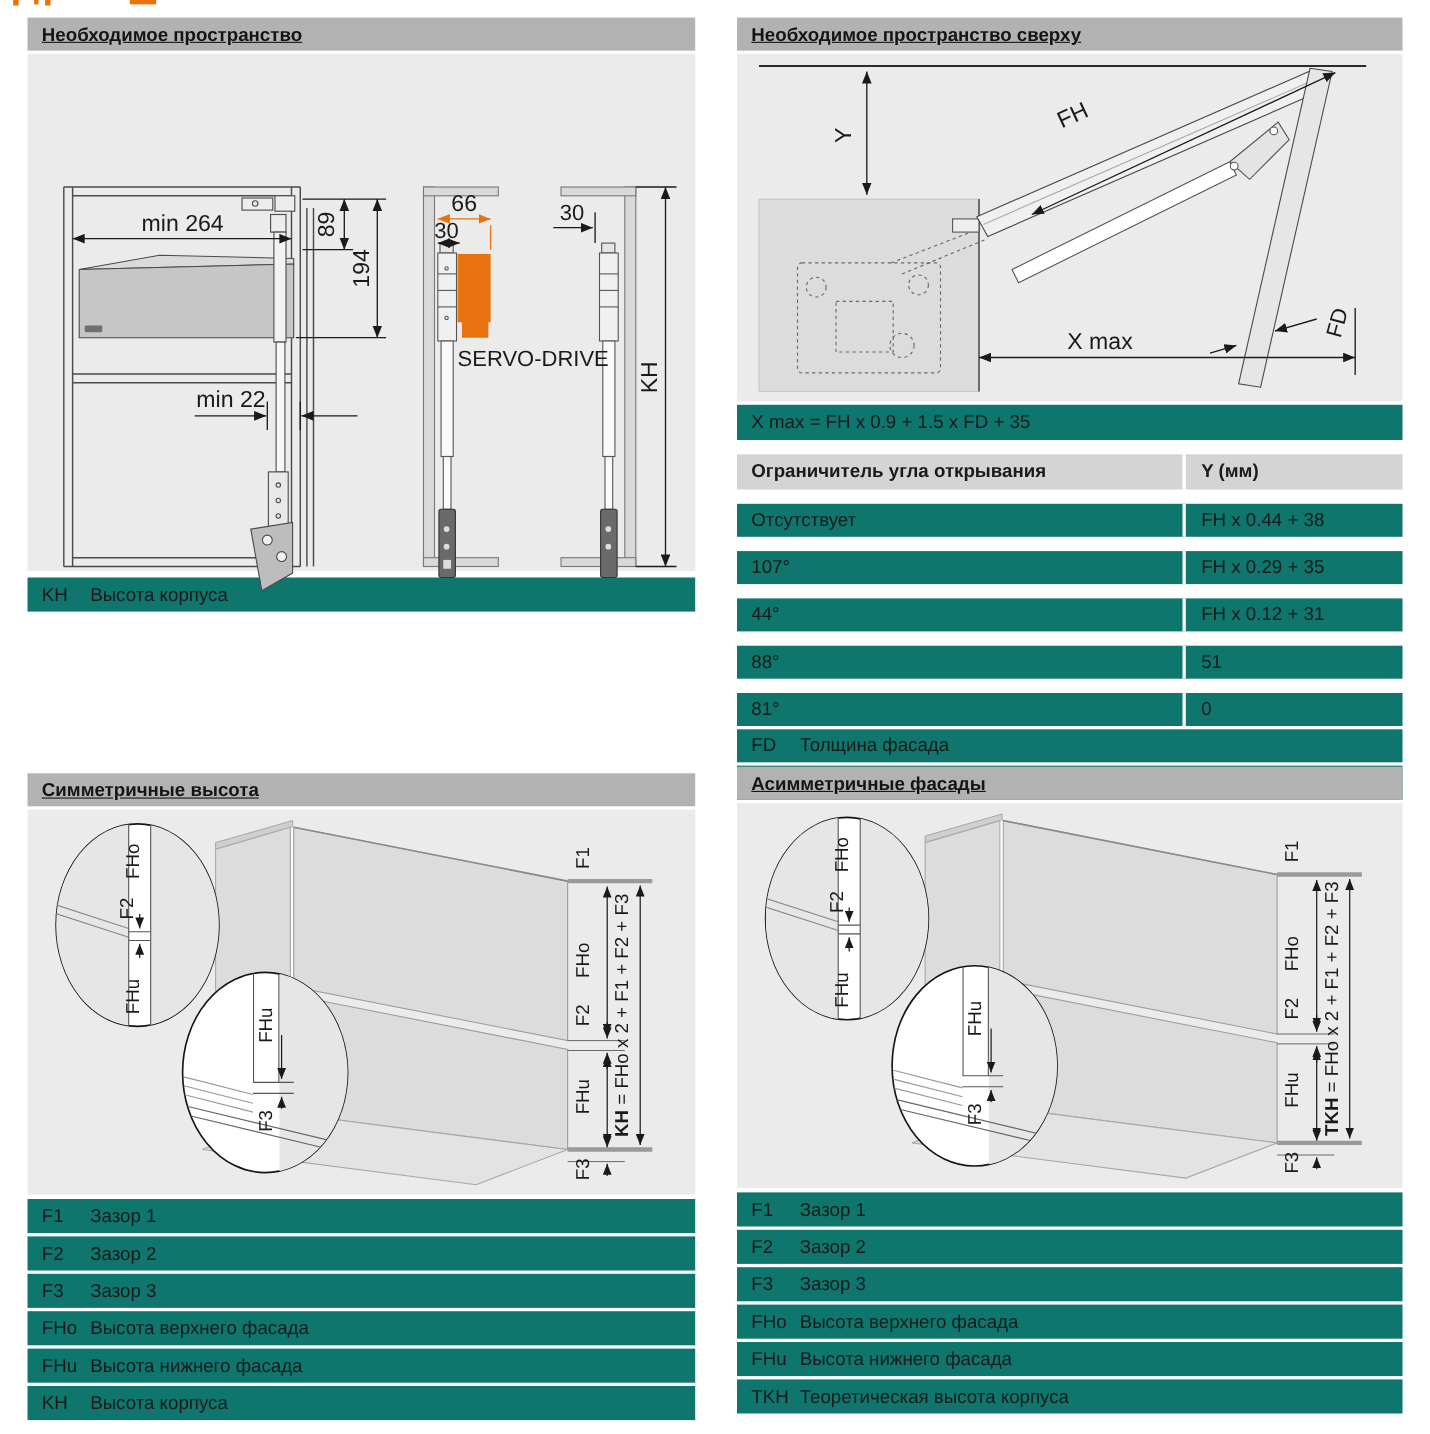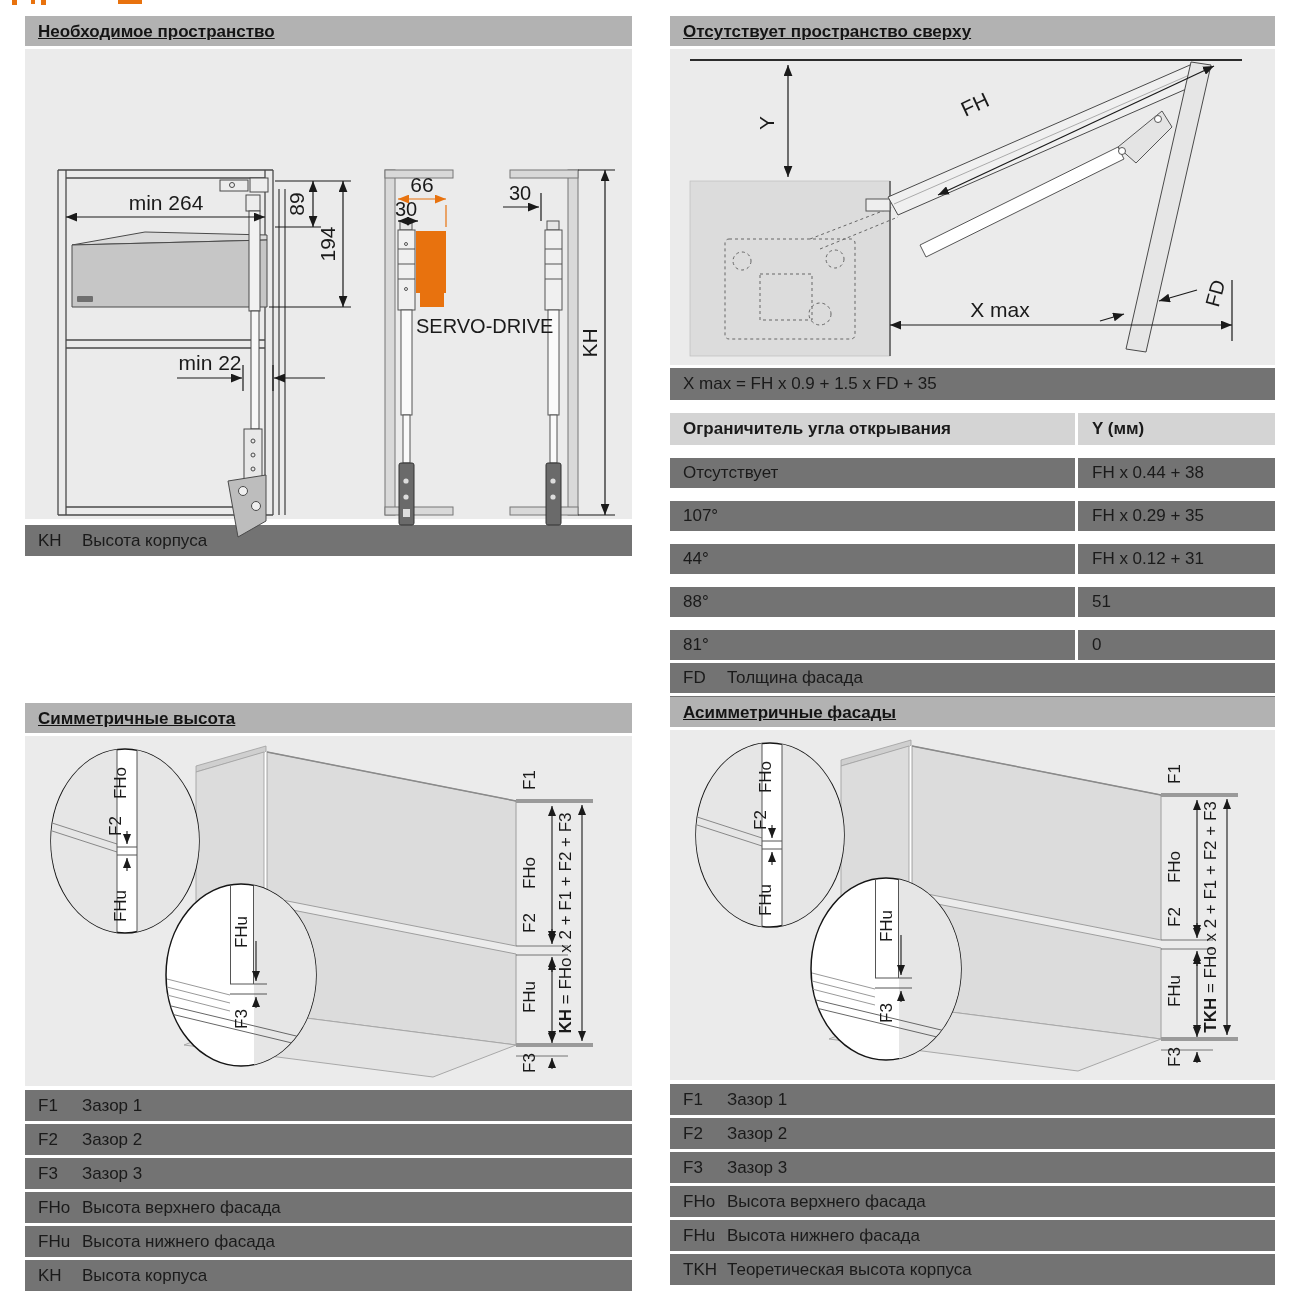--- a/index.html
+++ b/index.html
@@ -2,21 +2,21 @@
 <html><head>
 <meta charset="utf-8">
 <style>
   html,body{margin:0;padding:0;background:#fff;}
   .page{position:relative;width:1300px;height:1304px;background:#fff;overflow:hidden;
         font-family:"Liberation Sans",sans-serif;color:#1a1a1a;}
   .panel{position:absolute;}
   .phead{height:30px;background:#b2b2b2;color:#141414;font-size:17px;font-weight:bold;
          line-height:31px;padding-left:13px;text-decoration:underline;}
   .pbody{position:relative;background:#ebebeb;margin-top:3px;}
-  .row{background:#737373;font-size:17px;color:#1a1a1a;display:flex;align-items:center;}
+  .row{background:#0f766e;font-size:17px;color:#1a1a1a;display:flex;align-items:center;}
   .lrow{height:31px;margin-top:3px;}
   .lk{display:inline-block;margin-left:13px;width:44px;flex:0 0 44px;}
   .ld{flex:1;}
   .frow{height:32px;margin-top:3px;padding-left:13px;}
   .trow{margin-top:13px;}
   .thead{height:32px;background:#d4d4d4;font-weight:bold;}
   .tdata{height:30px;}
   .tc1{flex:0 0 392px;padding-left:13px;border-right:3px solid #fff;height:100%;
        display:flex;align-items:center;}
   .tc2{flex:1;padding-left:14px;display:flex;align-items:center;height:100%;}
@@ -159,21 +159,21 @@
         <text x="391" y="284" font-size="20" fill="#e8720e">SERVO-DRIVE</text>
       </svg>
     </div>
     <div class="row lrow" style="margin-top:6px;">
       <span class="lk">KH</span>
       <span class="ld">Высота корпуса</span>
     </div>
   </section>
 
   <section class="panel" style="left:670px;top:16px;width:605px;">
-    <header class="phead">Отсутствует пространство сверху</header>
+    <header class="phead">Необходимое пространство сверху</header>
     <div class="pbody" style="height:316px;">
       <svg width="605" height="316" viewBox="0 0 605 316">
         <defs>
           <marker id="s2a" viewBox="0 0 10 8" refX="10" refY="4" markerWidth="11" markerHeight="9" markerUnits="userSpaceOnUse" orient="auto-start-reverse">
             <path d="M0,0 L10,4 L0,8 z" fill="#1a1a1a"></path>
           </marker>
         </defs>
         <line x1="20" y1="11" x2="572" y2="11" stroke="#2b2b2b" stroke-width="2"></line>
         <rect x="20" y="132" width="200" height="175" fill="#dcdcdc" stroke="#bdbdbd" stroke-width="0.7"></rect>
         <g stroke="#666" stroke-width="1" stroke-dasharray="3 3" fill="none">

